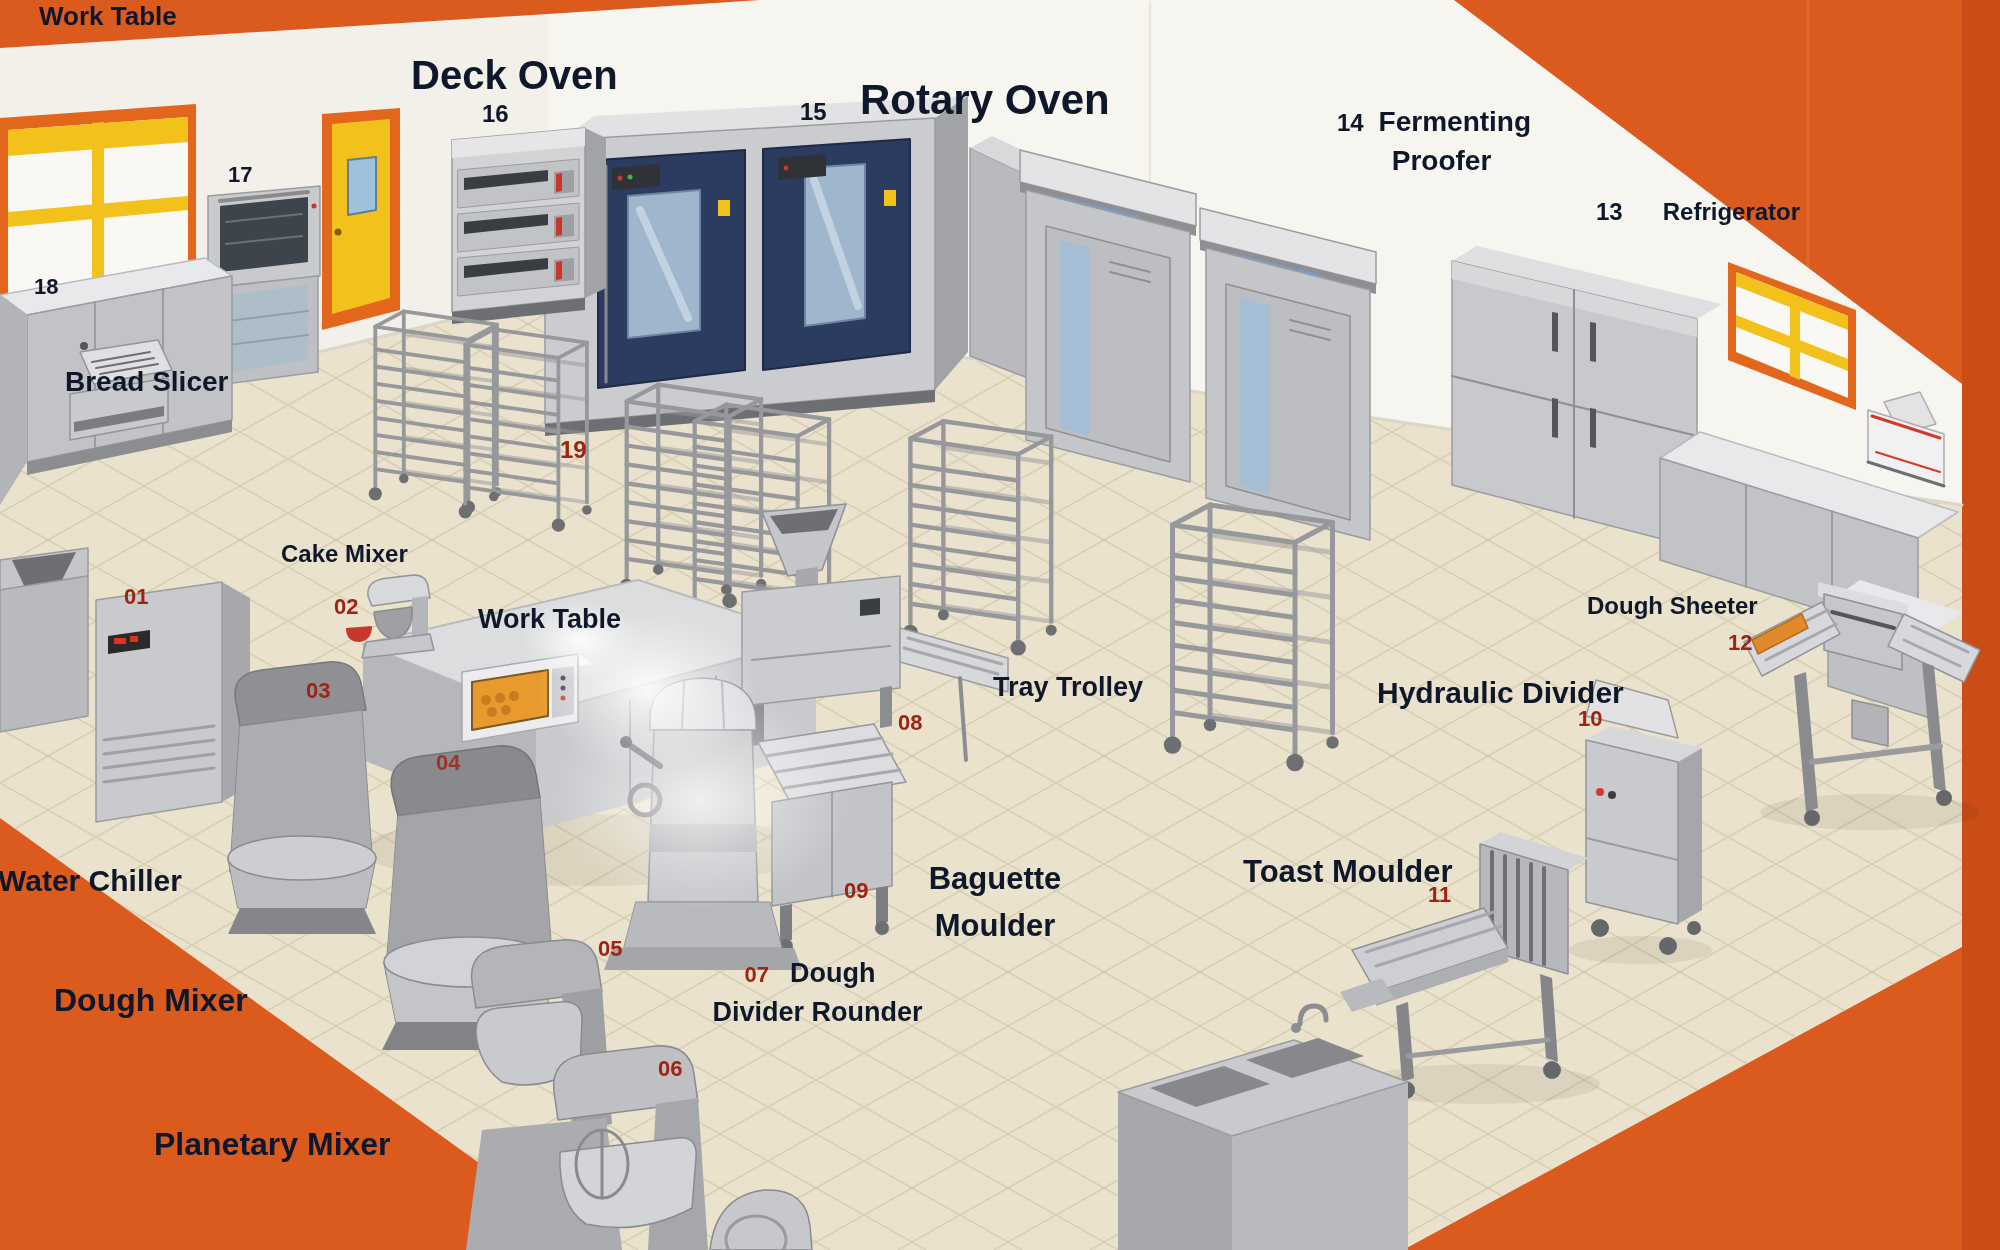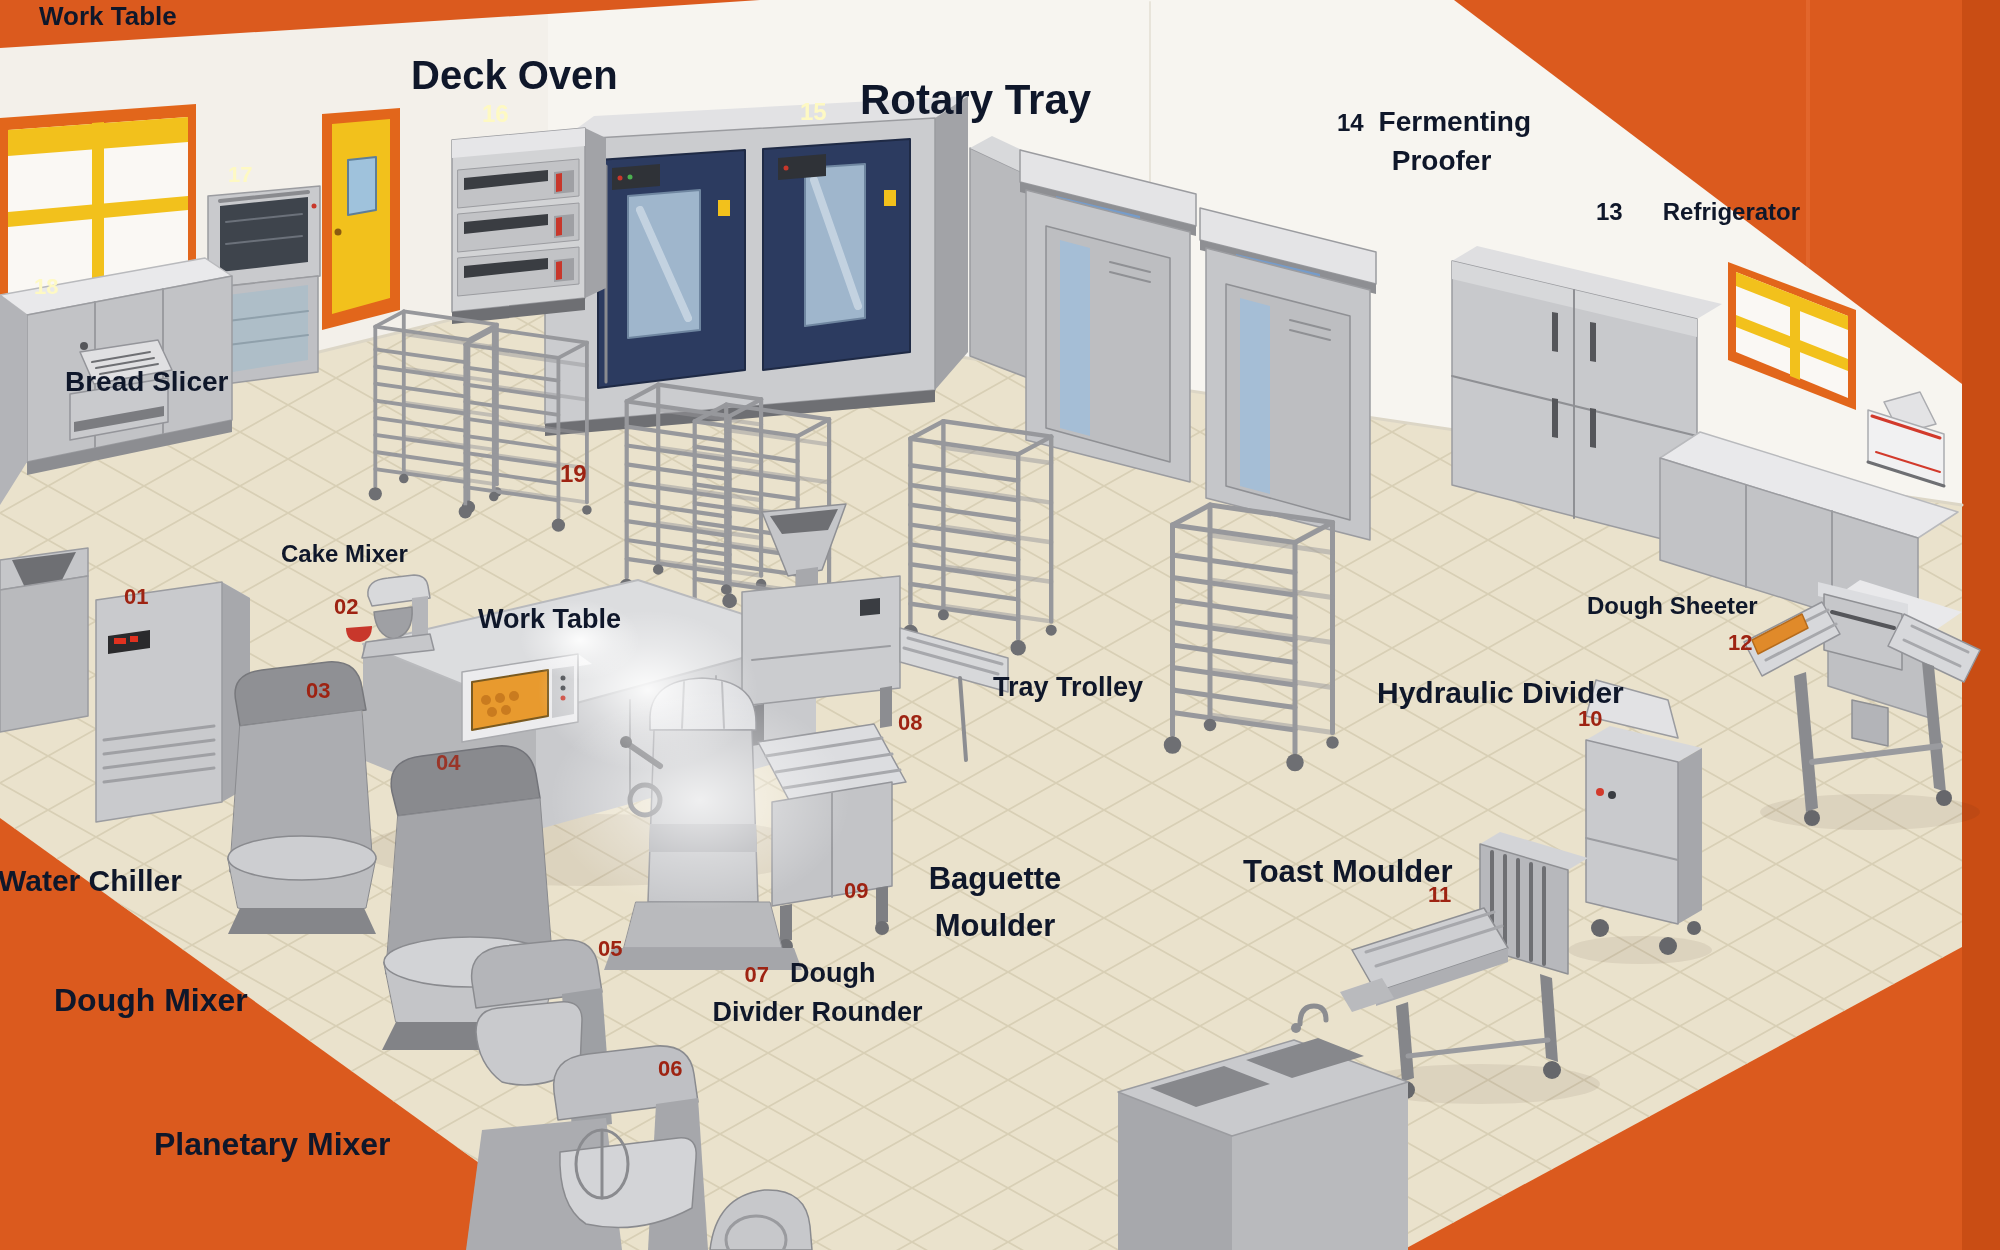--- a/index.html
+++ b/index.html
@@ -5,21 +5,21 @@
   html,body{margin:0;padding:0;}
   .stage{position:relative;width:2000px;height:1250px;overflow:hidden;background:#DB5A1E;
          font-family:"Liberation Sans",sans-serif;}
   .stage svg{position:absolute;left:0;top:0;display:block;}
   .stage svg *{stroke-linejoin:round;stroke-linecap:round;}
   .labels{position:absolute;left:0;top:0;width:100%;height:100%;z-index:5;pointer-events:none;}
   .lbl{position:absolute;font-weight:700;white-space:nowrap;line-height:1.15;}
   .center{text-align:center;}
   .red{color:#0f172a;margin-left:15px;}
   .black{color:#0f172a;}
-  .dark{color:#fef9c3;}
+  .dark{color:#0f172a;}
   .maroon{color:#9E2312;}
   .o80{opacity:.82;}
   .s22{font-size:22px}.s24{font-size:24px}.s26{font-size:26px}.s27{font-size:27px}
   .s28{font-size:28px}.s29{font-size:31px}.s30{font-size:30px}.s32{font-size:32px}
   .s40{font-size:40px}.s42{font-size:42px}
   .mr6{margin-right:6px}.mr8{margin-right:25px}
 </style>
 </head>
 <body>
 
@@ -436,35 +436,35 @@
 <div class="labels">
 
   <div class="lbl red s26" style="left:24px;top:2px">Work Table</div>
 
   <div class="lbl dark s22" style="left:228px;top:162px">17</div>
 
   <div class="lbl red s40" style="left:396px;top:52px">Deck Oven</div>
   <div class="lbl dark s24" style="left:482px;top:100px">16</div>
 
   <div class="lbl dark s24" style="left:800px;top:98px">15</div>
-  <div class="lbl red s42" style="left:845px;top:76px">Rotary Tray</div>
+  <div class="lbl red s42" style="left:845px;top:76px">Rotary Oven</div>
 
   <div class="lbl center s28" style="left:1322px;top:102px;width:224px;line-height:1.4">
     <div><span class="black s24">14</span><span class="red">Fermenting</span></div>
     <div class="red">Proofer</div>
   </div>
 
   <div class="lbl s24" style="left:1596px;top:198px">
     <span class="black mr8">13</span><span class="red">Refrigerator</span>
   </div>
 
   <div class="lbl dark s22" style="left:34px;top:274px">18</div>
   <div class="lbl red s28" style="left:50px;top:366px">Bread Slicer</div>
 
-  <div class="lbl maroon s24" style="left:560px;top:460px">19</div>
+  <div class="lbl maroon s24" style="left:560px;top:436px">19</div>
 
   <div class="lbl red s24" style="left:266px;top:540px">Cake Mixer</div>
   <div class="lbl maroon s22" style="left:334px;top:594px">02</div>
   <div class="lbl maroon s22" style="left:124px;top:584px">01</div>
 
   <div class="lbl red s27" style="left:463px;top:604px">Work Table</div>
 
   <div class="lbl maroon s22" style="left:306px;top:678px">03</div>
   <div class="lbl maroon s22 o80" style="left:436px;top:750px">04</div>
 

